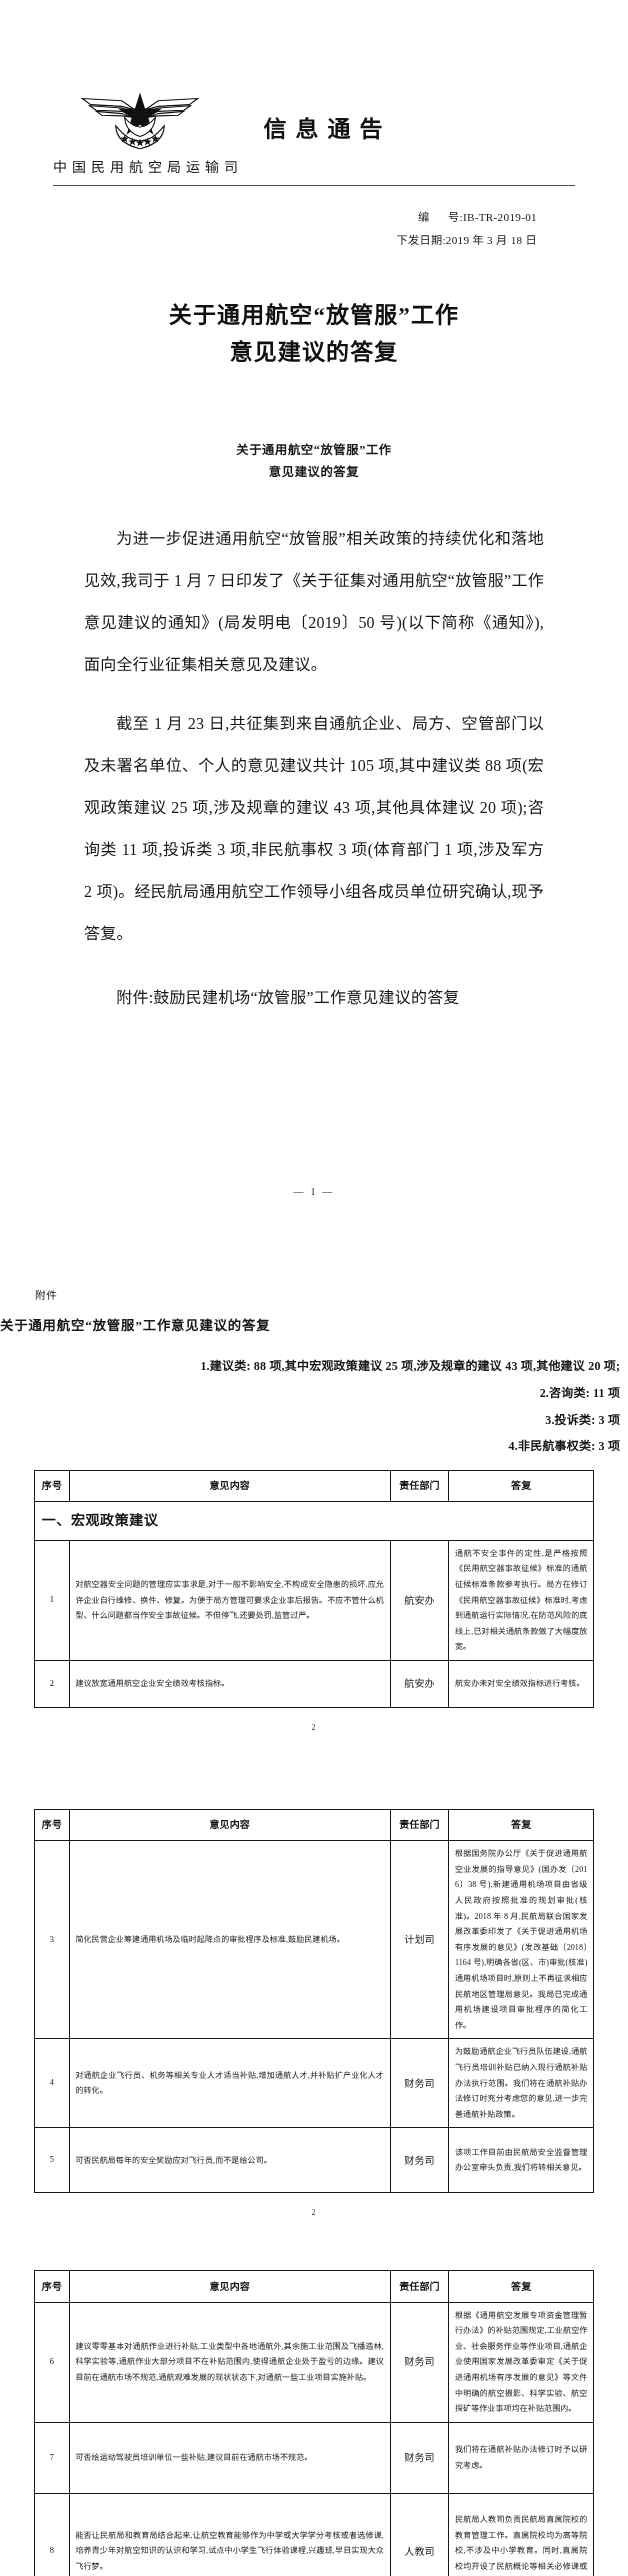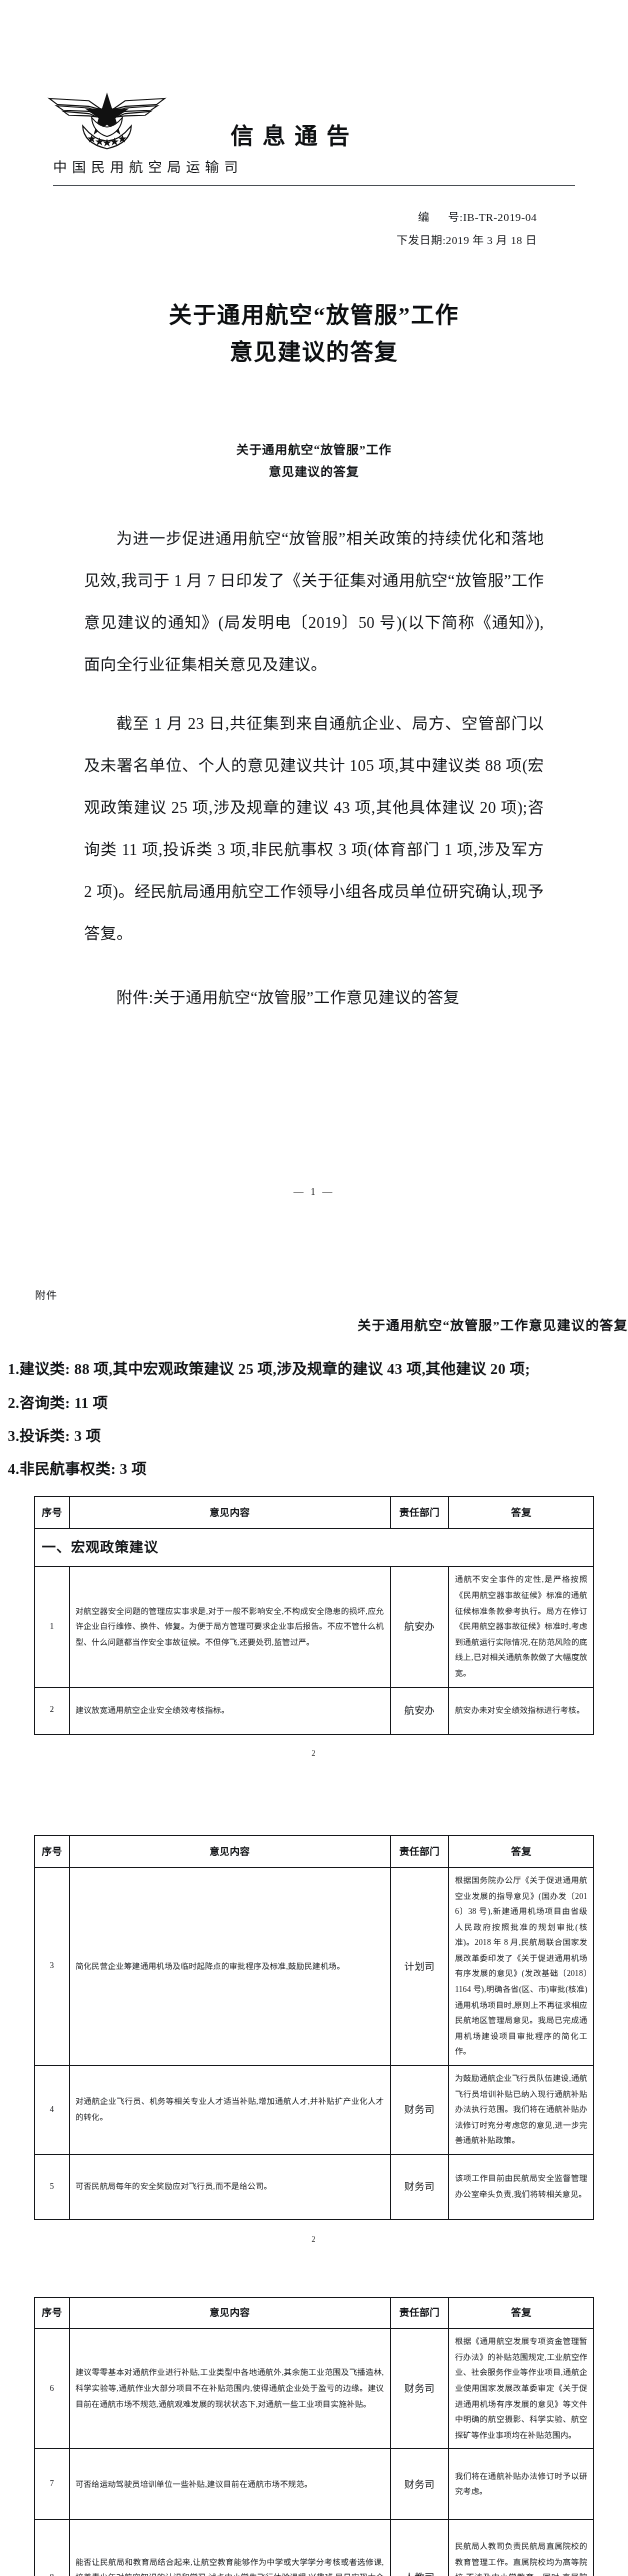--- a/index.html
+++ b/index.html
@@ -13,23 +13,23 @@
   .page{
     position:relative;
     width:628px;
     background:#ffffff;
     box-sizing:border-box;
   }
   
   .page1{height:1287px;padding:0;}
   .letterhead{
     position:relative;
-    padding:84px 53px 0 41px;
+    padding:84px 53px 0 74px;
     display:flex;
-    align-items:flex-end;
+    align-items:center;
   }
   .emblem{
     width:120px;height:67px;
     flex:0 0 120px;
     margin-left:5.6px;
   }
   .emblem svg{display:block;width:100%;height:100%;}
   .lh-title{
     flex:1;
     text-align:left;
@@ -107,31 +107,32 @@
   
   .page2{padding:0 0 5.6px 0;}
   .attach-label{
     margin:0 0 0 35px;
     font-size:10.6px;
     font-weight:normal;
     letter-spacing:0.6px;
   }
   .attach-title{
     margin-top:12.3px;
-    text-align:right;
+    text-align:left;
     font-size:13.4px;
     font-weight:bold;
     letter-spacing:0.8px;
   }
   .stats{
     margin:19px 7.8px 0 7.8px;
-    font-size:15px;
+    font-size:12px;
     line-height:2.22;
     font-weight:bold;
     letter-spacing:0.2px;
+    text-align:right;
   }
   .stats .s{display:block;}
 
   
   table.grid{
     border-collapse:collapse;
     width:560px;
     margin:10px auto 0 auto;
     table-layout:fixed;
     font-size:8px;
@@ -209,38 +210,38 @@
         </g>
       </svg>
     </div>
     <div class="lh-title">信息通告</div>
   </div>
 
   <div class="org-name">中国民用航空局运输司</div>
   <div class="rule"></div>
 
   <div class="docmeta">
-    <div class="row"><span>编      号:</span><span>IB-TR-2019-04</span></div>
+    <div class="row"><span>编      号:</span><span>IB-TR-2019-01</span></div>
     <div class="row"><span>下发日期:</span><span>2019 年 3 月 18 日</span></div>
   </div>
 
   <div class="main-title">
     <span class="ln">关于通用航空“放管服”工作</span>
     <span class="ln">意见建议的答复</span>
   </div>
 
   <div class="subtitle">
     <span class="ln">关于通用航空“放管服”工作</span>
     <span class="ln">意见建议的答复</span>
   </div>
 
   <div class="btext">
     <p>为进一步促进通用航空“放管服”相关政策的持续优化和落地见效,我司于 1 月 7 日印发了《关于征集对通用航空“放管服”工作意见建议的通知》(局发明电〔2019〕50 号)(以下简称《通知》),面向全行业征集相关意见及建议。</p>
     <p>截至 1 月 23 日,共征集到来自通航企业、局方、空管部门以及未署名单位、个人的意见建议共计 105 项,其中建议类 88 项(宏观政策建议 25 项,涉及规章的建议 43 项,其他具体建议 20 项);咨询类 11 项,投诉类 3 项,非民航事权 3 项(体育部门 1 项,涉及军方 2 项)。经民航局通用航空工作领导小组各成员单位研究确认,现予答复。</p>
-    <p class="attach">附件:关于通用航空“放管服”工作意见建议的答复</p>
+    <p class="attach">附件:鼓励民建机场“放管服”工作意见建议的答复</p>
   </div>
 
   <div class="pagefoot" style="bottom:90px;">— 1 —</div>
 </div>
 
 <div class="page page2">
 
   <div class="attach-label">附件</div>
   <div class="attach-title">关于通用航空“放管服”工作意见建议的答复</div>
 

